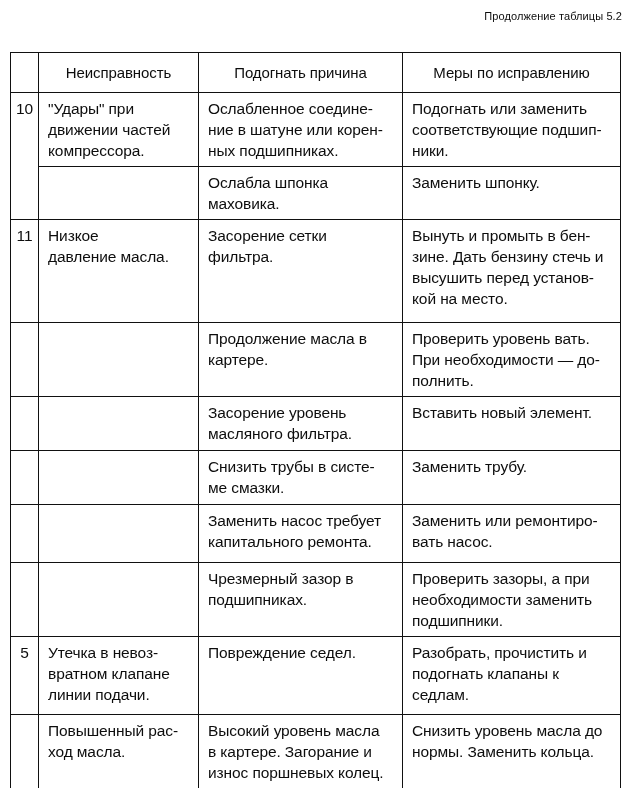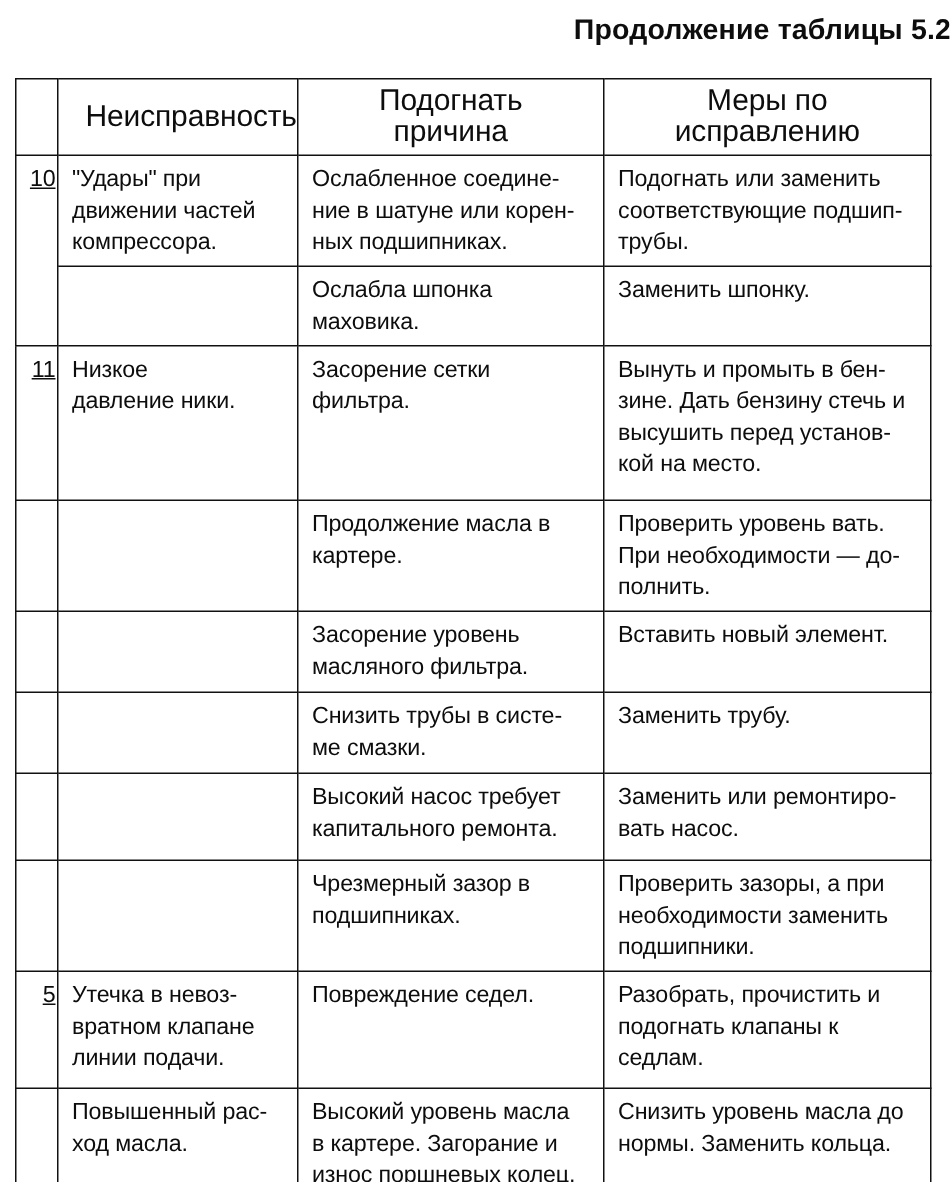--- a/index.html
+++ b/index.html
@@ -12,25 +12,25 @@
     position: relative;
     width: 633px;
     height: 788px;
     background: #ffffff;
     color: #0d0d0d;
     font-family: "Liberation Sans", "DejaVu Sans", sans-serif;
   }
   .title {
     position: absolute;
     top: 10px;
-    left: 24px;
+    left: 12px;
     width: 610px;
     text-align: right;
-    font-size: 19px;
-    font-weight: 700;
+    font-size: 11px;
+    font-weight: 400;
     letter-spacing: 0.1px;
     color: #0d0d0d;
   }
   table.fault-table {
     position: absolute;
     top: 52px;
     left: 10px;
     border-collapse: collapse;
     table-layout: fixed;
     width: 610px;
@@ -44,28 +44,27 @@
     font-weight: normal;
     letter-spacing: -0.1px;
     color: #0d0d0d;
     padding: 5px 4px 5px 9px;
     white-space: pre-line;
     overflow: hidden;
   }
   .fault-table th {
     text-align: center;
     vertical-align: middle;
-    font-size: 20px;
+    font-size: 15px;
     white-space: normal;
     padding: 4px 18px;
   }
   .fault-table td.num {
-    text-align: right;
+    text-align: center;
     padding: 5px 1px;
-    text-decoration: underline;
   }
 </style>
 </head>
 <body>
 
 <div class="page">
 
   <div class="title">Продолжение таблицы 5.2</div>
 
   <table class="fault-table">
@@ -87,34 +86,34 @@
     <tr style="height:73px">
       <td class="num" rowspan="2">10</td>
       <td>"Удары" при
 движении частей
 компрессора.</td>
       <td>Ослабленное соедине-
 ние в шатуне или корен-
 ных подшипниках.</td>
       <td>Подогнать или заменить
 соответствующие подшип-
-трубы.</td>
+ники.</td>
     </tr>
 
     <tr style="height:46px">
       <td></td>
       <td>Ослабла шпонка
 маховика.</td>
       <td>Заменить шпонку.</td>
     </tr>
 
     <tr style="height:103px">
       <td class="num">11</td>
       <td>Низкое
-давление ники.</td>
+давление масла.</td>
       <td>Засорение сетки
 фильтра.</td>
       <td>Вынуть и промыть в бен-
 зине. Дать бензину стечь и
 высушить перед установ-
 кой на место.</td>
     </tr>
 
     <tr style="height:72px">
       <td class="num"></td>
@@ -138,21 +137,21 @@
       <td class="num"></td>
       <td></td>
       <td>Снизить трубы в систе-
 ме смазки.</td>
       <td>Заменить трубу.</td>
     </tr>
 
     <tr style="height:58px">
       <td class="num"></td>
       <td></td>
-      <td>Высокий насос требует
+      <td>Заменить насос требует
 капитального ремонта.</td>
       <td>Заменить или ремонтиро-
 вать насос.</td>
     </tr>
 
     <tr style="height:72px">
       <td class="num"></td>
       <td></td>
       <td>Чрезмерный зазор в
 подшипниках.</td>

